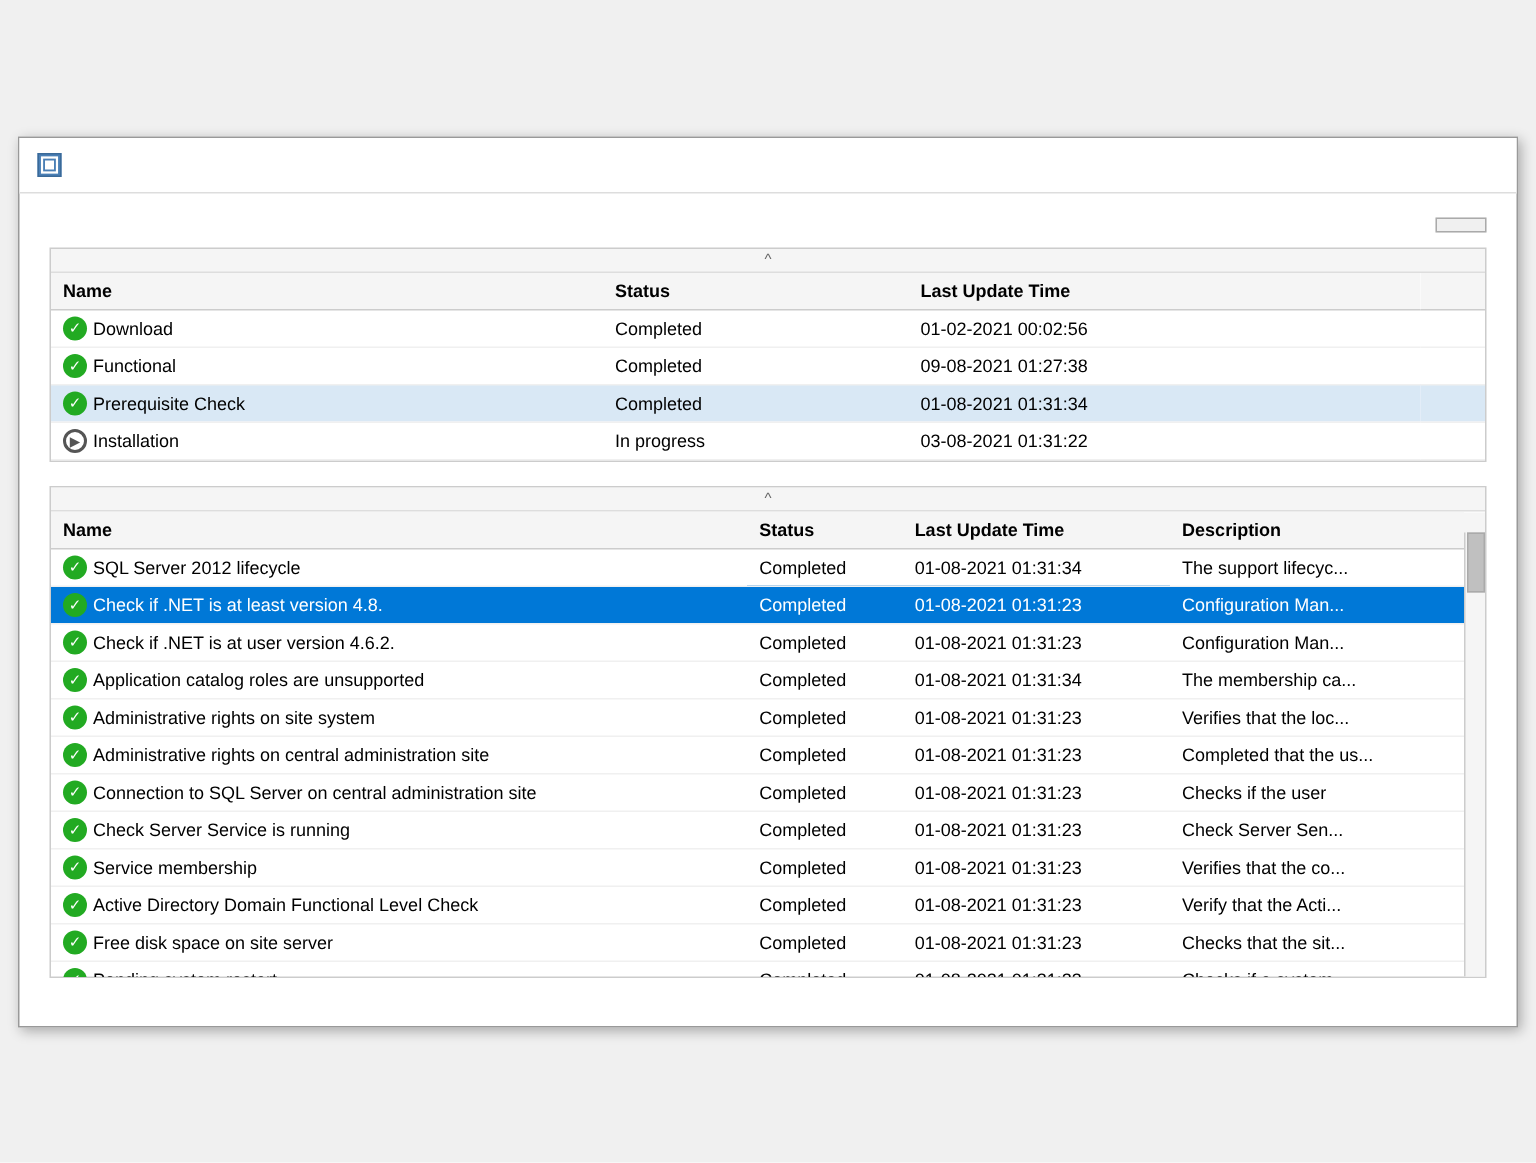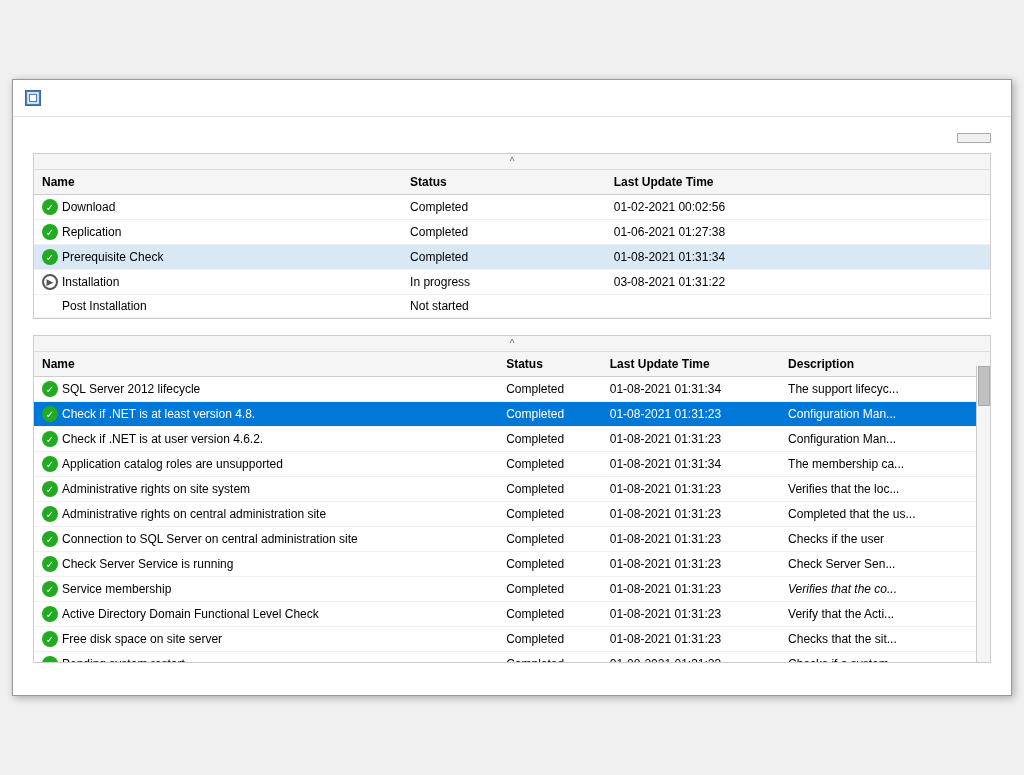--- a/index.html
+++ b/index.html
@@ -238,25 +238,25 @@
                   </div>
     </td>
     <td>Completed</td>
     <td>01-02-2021 00:02:56</td>
     <td></td>
   </tr>
               <tr>
     <td>
       <div class="cell-name">
                     <span class="icon-check">✓</span>
-                    <span>Replication</span>
+                    <span>Functional</span>
                   </div>
     </td>
     <td>Completed</td>
-    <td>01-06-2021 01:27:38</td>
+    <td>09-08-2021 01:27:38</td>
     <td></td>
   </tr>
               <tr class="highlighted">
     <td>
       <div class="cell-name">
                     <span class="icon-check">✓</span>
                     <span>Prerequisite Check</span>
                   </div>
     </td>
     <td>Completed</td>
@@ -265,31 +265,20 @@
   </tr>
               <tr>
     <td>
       <div class="cell-name">
                     <span class="icon-play">▶</span>
                     <span>Installation</span>
                   </div>
     </td>
     <td>In progress</td>
     <td>03-08-2021 01:31:22</td>
-    <td></td>
-  </tr>
-              <tr>
-    <td>
-      <div class="cell-name">
-                    <span style="display:inline-block;width:20px;"></span>
-                    <span>Post Installation</span>
-                  </div>
-    </td>
-    <td>Not started</td>
-    <td></td>
     <td></td>
   </tr>
             </tbody>
         </table>
       </div>
     </div>
 
     <div class="table-container second-table-wrapper">
       <div class="scroll-indicator">^</div>
       <div class="second-table-scroll">
@@ -402,21 +391,21 @@
   </tr>
               <tr>
     <td style="white-space:nowrap; max-width:380px; overflow:hidden; text-overflow:ellipsis;">
       <div class="cell-name">
                     <span class="icon-check">✓</span>
                     <span>Service membership</span>
                   </div>
     </td>
     <td style="white-space:nowrap;">Completed</td>
     <td style="white-space:nowrap;">01-08-2021 01:31:23</td>
-    <td style="max-width:140px; overflow:hidden; text-overflow:ellipsis; white-space:nowrap;font-style:italic;">Verifies that the co...</td>
+    <td style="max-width:140px; overflow:hidden; text-overflow:ellipsis; white-space:nowrap;">Verifies that the co...</td>
     <td style="width:14px; padding:0;"></td>
   </tr>
               <tr>
     <td style="white-space:nowrap; max-width:380px; overflow:hidden; text-overflow:ellipsis;">
       <div class="cell-name">
                     <span class="icon-check">✓</span>
                     <span>Active Directory Domain Functional Level Check</span>
                   </div>
     </td>
     <td style="white-space:nowrap;">Completed</td>

